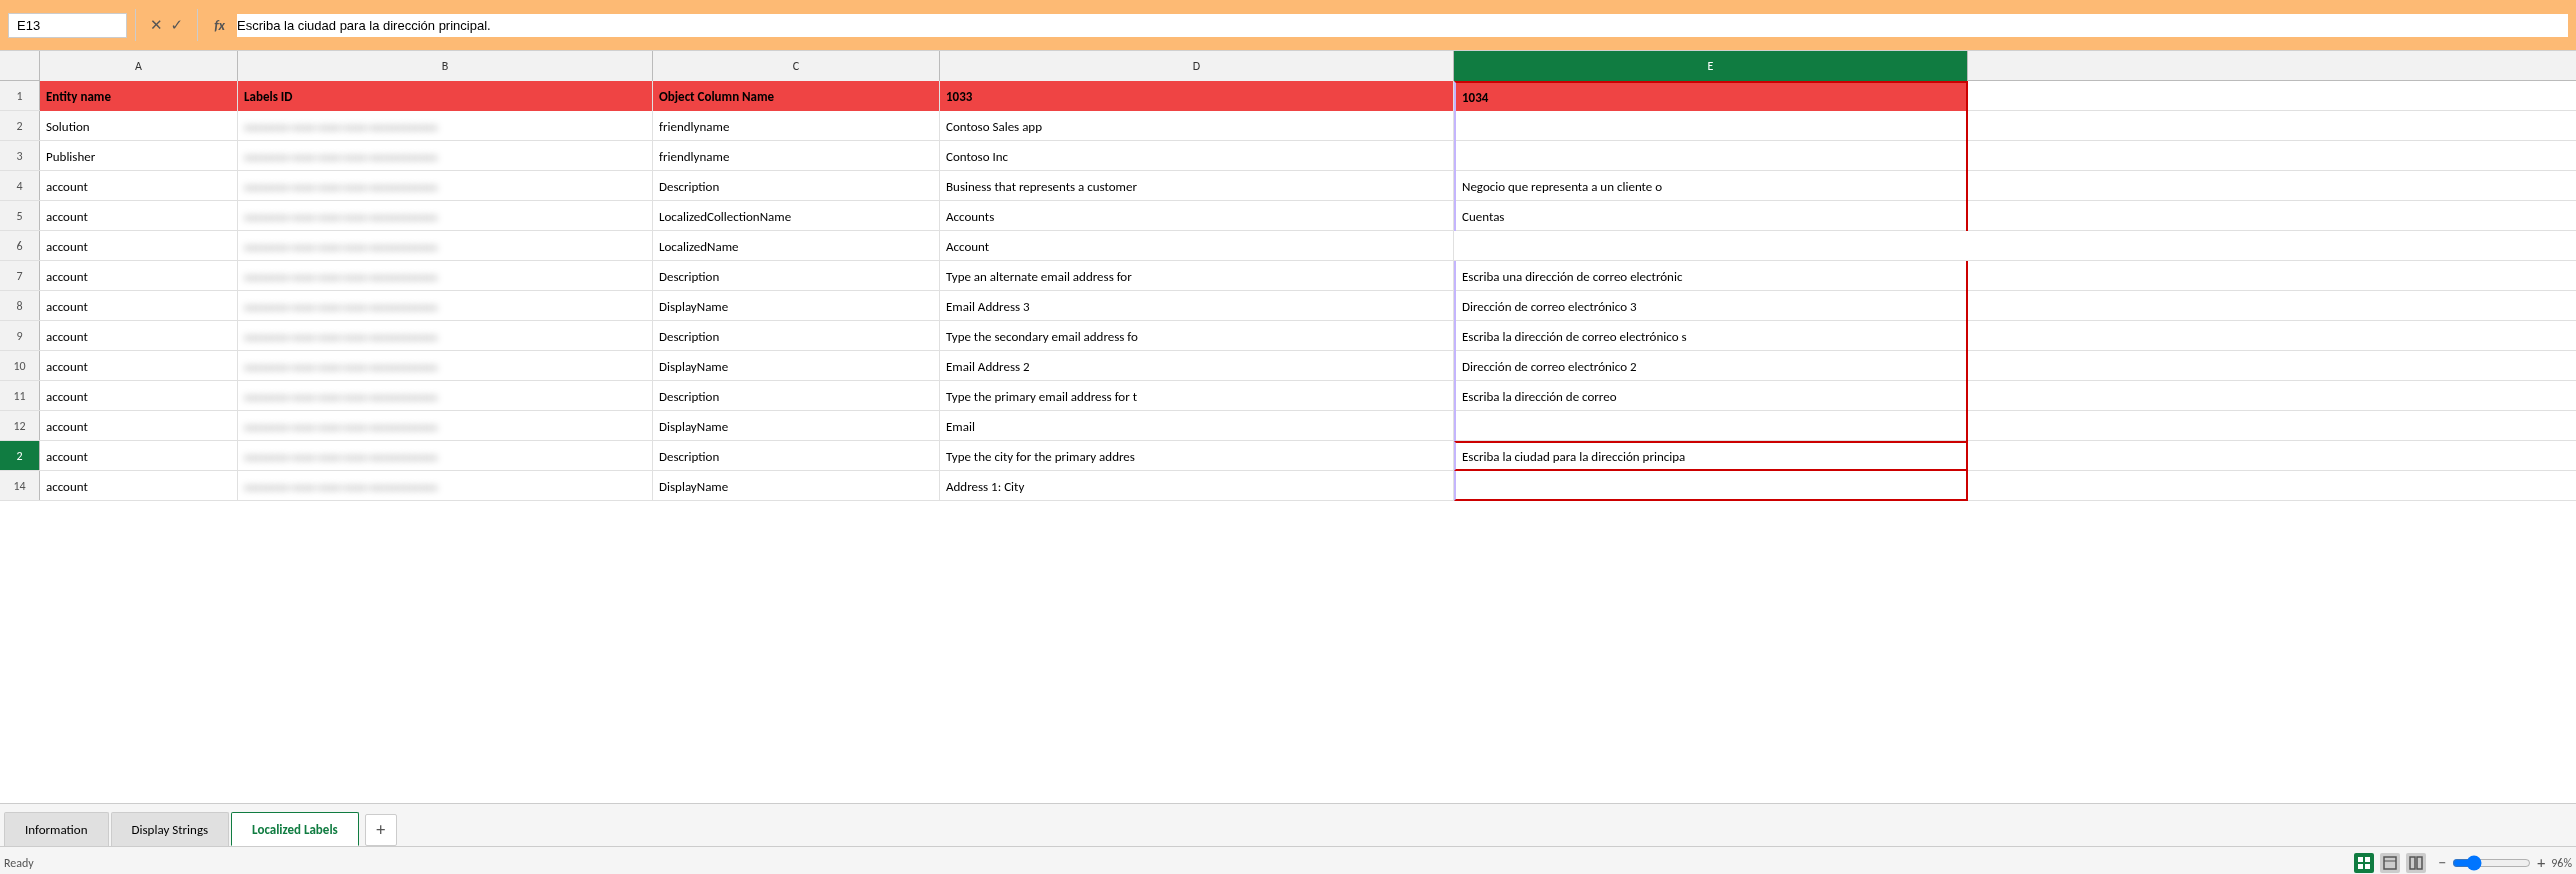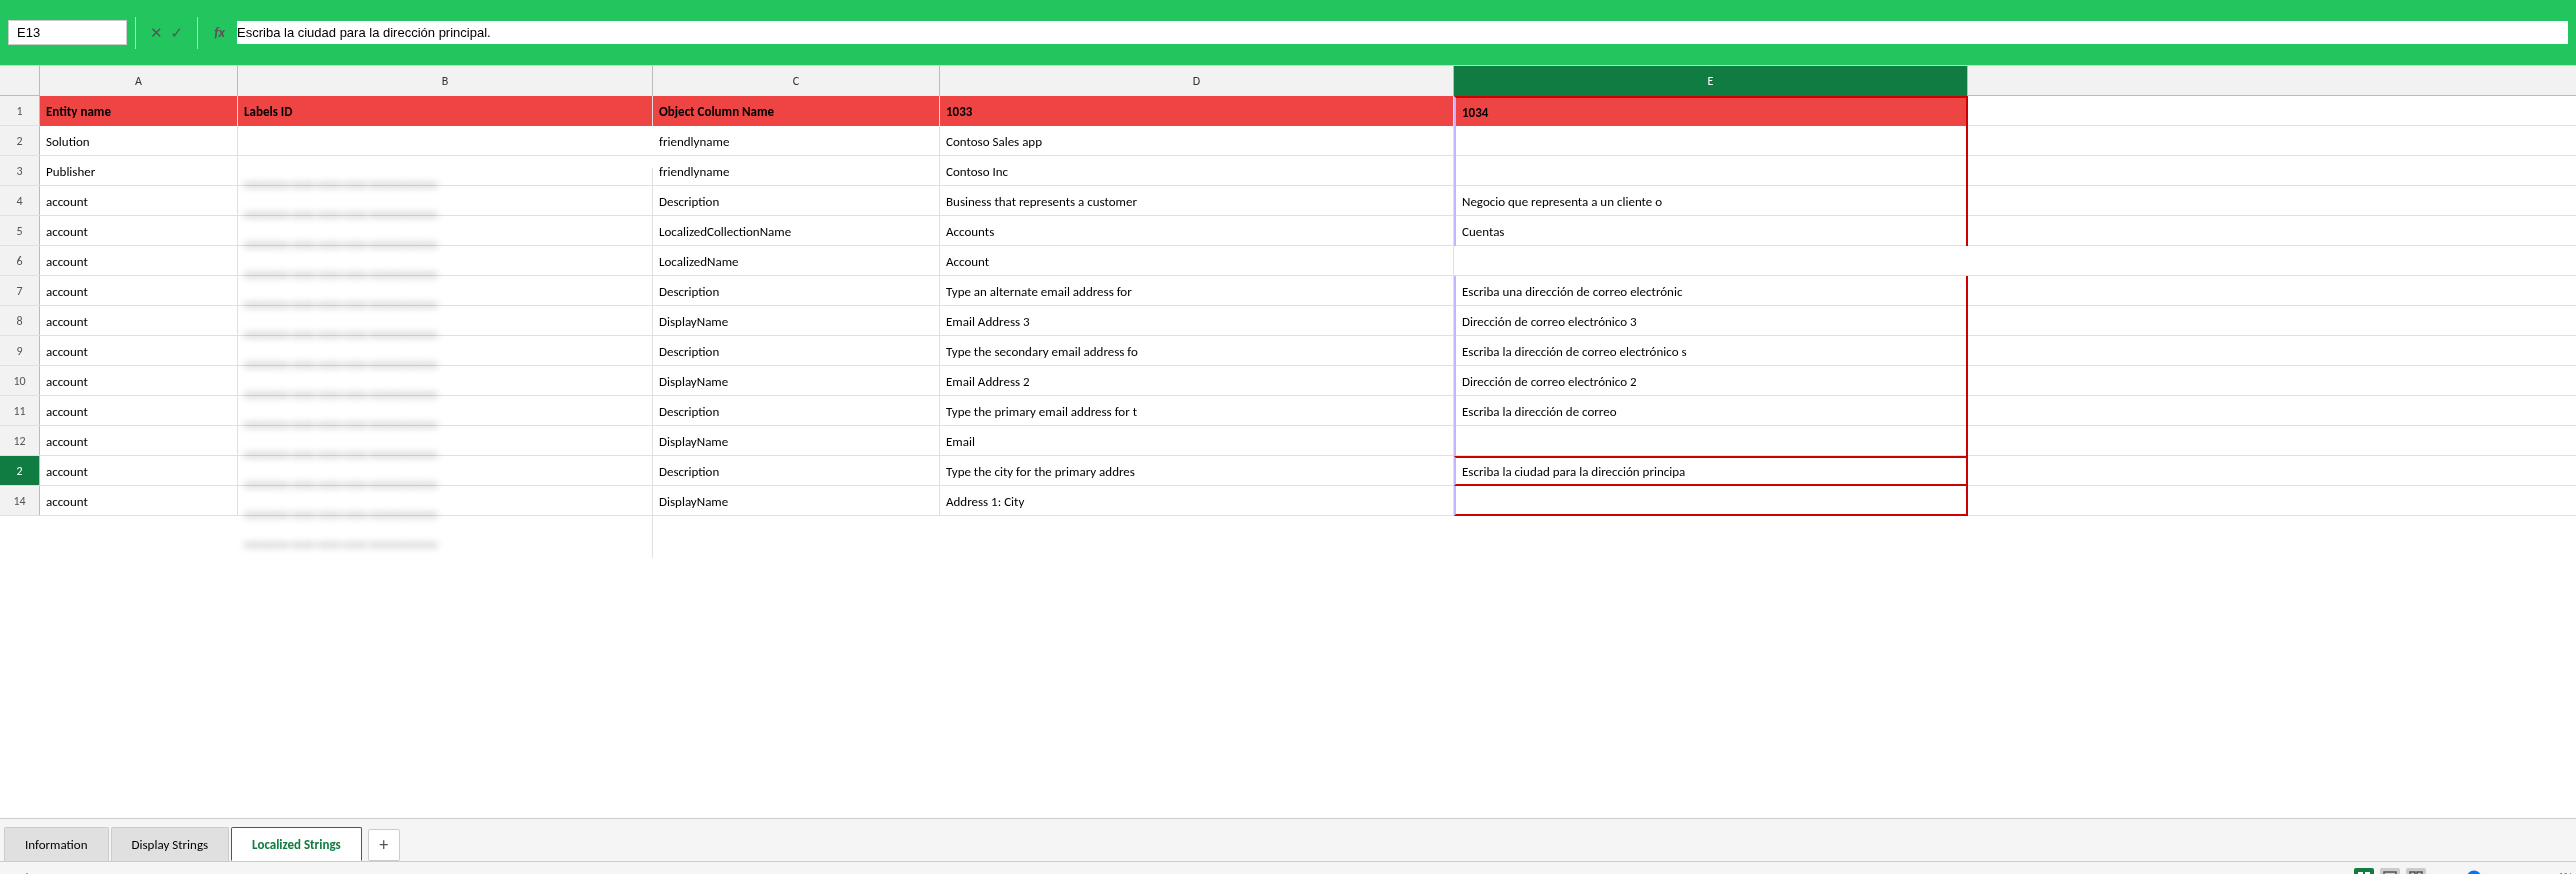--- a/index.html
+++ b/index.html
@@ -10,23 +10,23 @@
       color: #000;
       overflow: hidden;
       width: 2576px;
       height: 874px;
     }
 
     
     .formula-bar {
       display: flex;
       align-items: center;
-      height: 66px;
+      height: 51px;
       border-bottom: 1px solid #d0d0d0;
-      background: #22c55e;
+      background: #fdba74;
       padding: 0 8px;
       gap: 4px;
     }
     .cell-name-box {
       width: 119px;
       border: 1px solid #ccc;
       padding: 4px 8px;
       font-size: 13px;
       background: #fff;
     }
@@ -146,21 +146,20 @@
       height: 30px;
     }
     .cell.header-cell {
       font-weight: bold;
       background: #ef4444;
     }
     .cell.blurred {
       color: transparent;
       text-shadow: 0 0 8px rgba(0,0,0,0.35);
       user-select: none;
-      margin-top: 42px;
     }
     .cell.active-cell {
       border: 2px solid #cc0000;
       background: #fff;
     }
     .cell.e-col-border {
       border-left: 2px solid #c4b5fd;
       border-right: 2px solid #cc0000;
     }
 
@@ -395,21 +394,21 @@
         <div class="cell col-c">DisplayName</div>
         <div class="cell col-d">Address 1: City</div>
         <div class="cell col-e e-col-border" style="border-bottom: 2px solid rgb(204, 0, 0);"></div>
       </div>
     </div>
 </div>
 
 <div class="tabs-bar">
   <div class="sheet-tab">Information</div>
   <div class="sheet-tab">Display Strings</div>
-  <div class="sheet-tab active">Localized Strings</div>
+  <div class="sheet-tab active">Localized Labels</div>
   <div class="sheet-tab-add">+</div>
 </div>
 
 <div class="status-bar">
   <span>Ready</span>
   <div class="status-right">
     <div class="view-icons">
       <div class="view-icon active">
         <svg width="14" height="14" viewBox="0 0 14 14">
             <rect x="1" y="1" width="5" height="5" fill="white"></rect>

